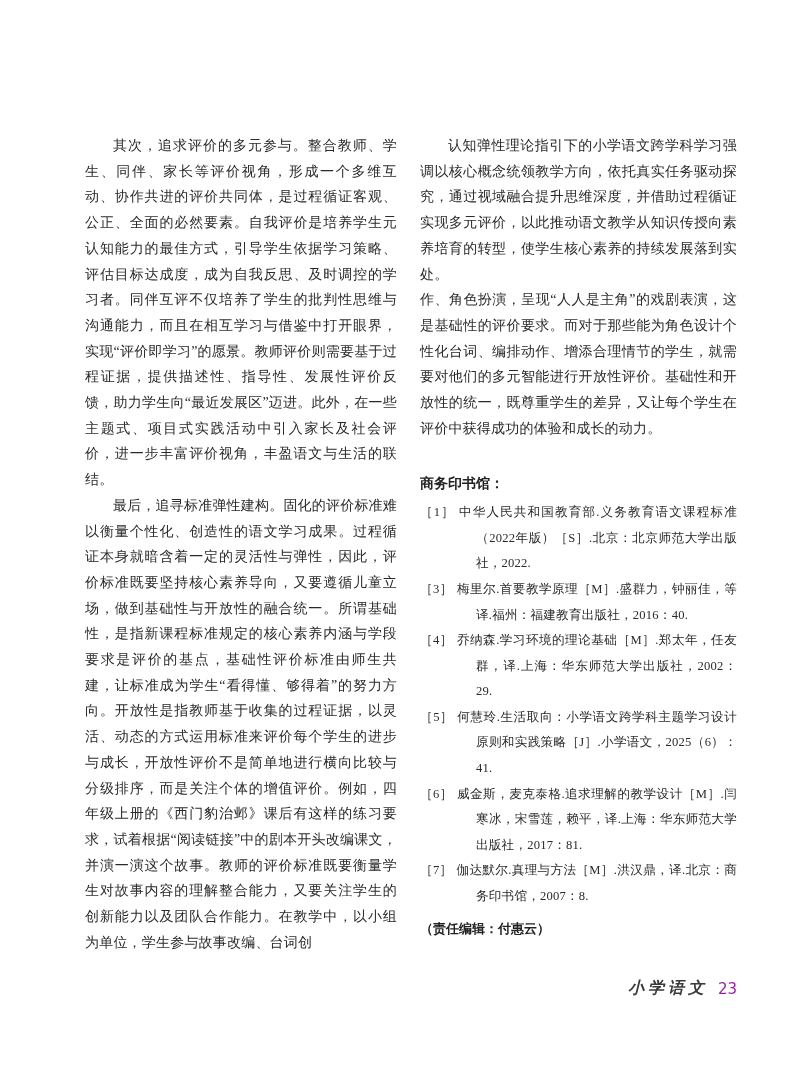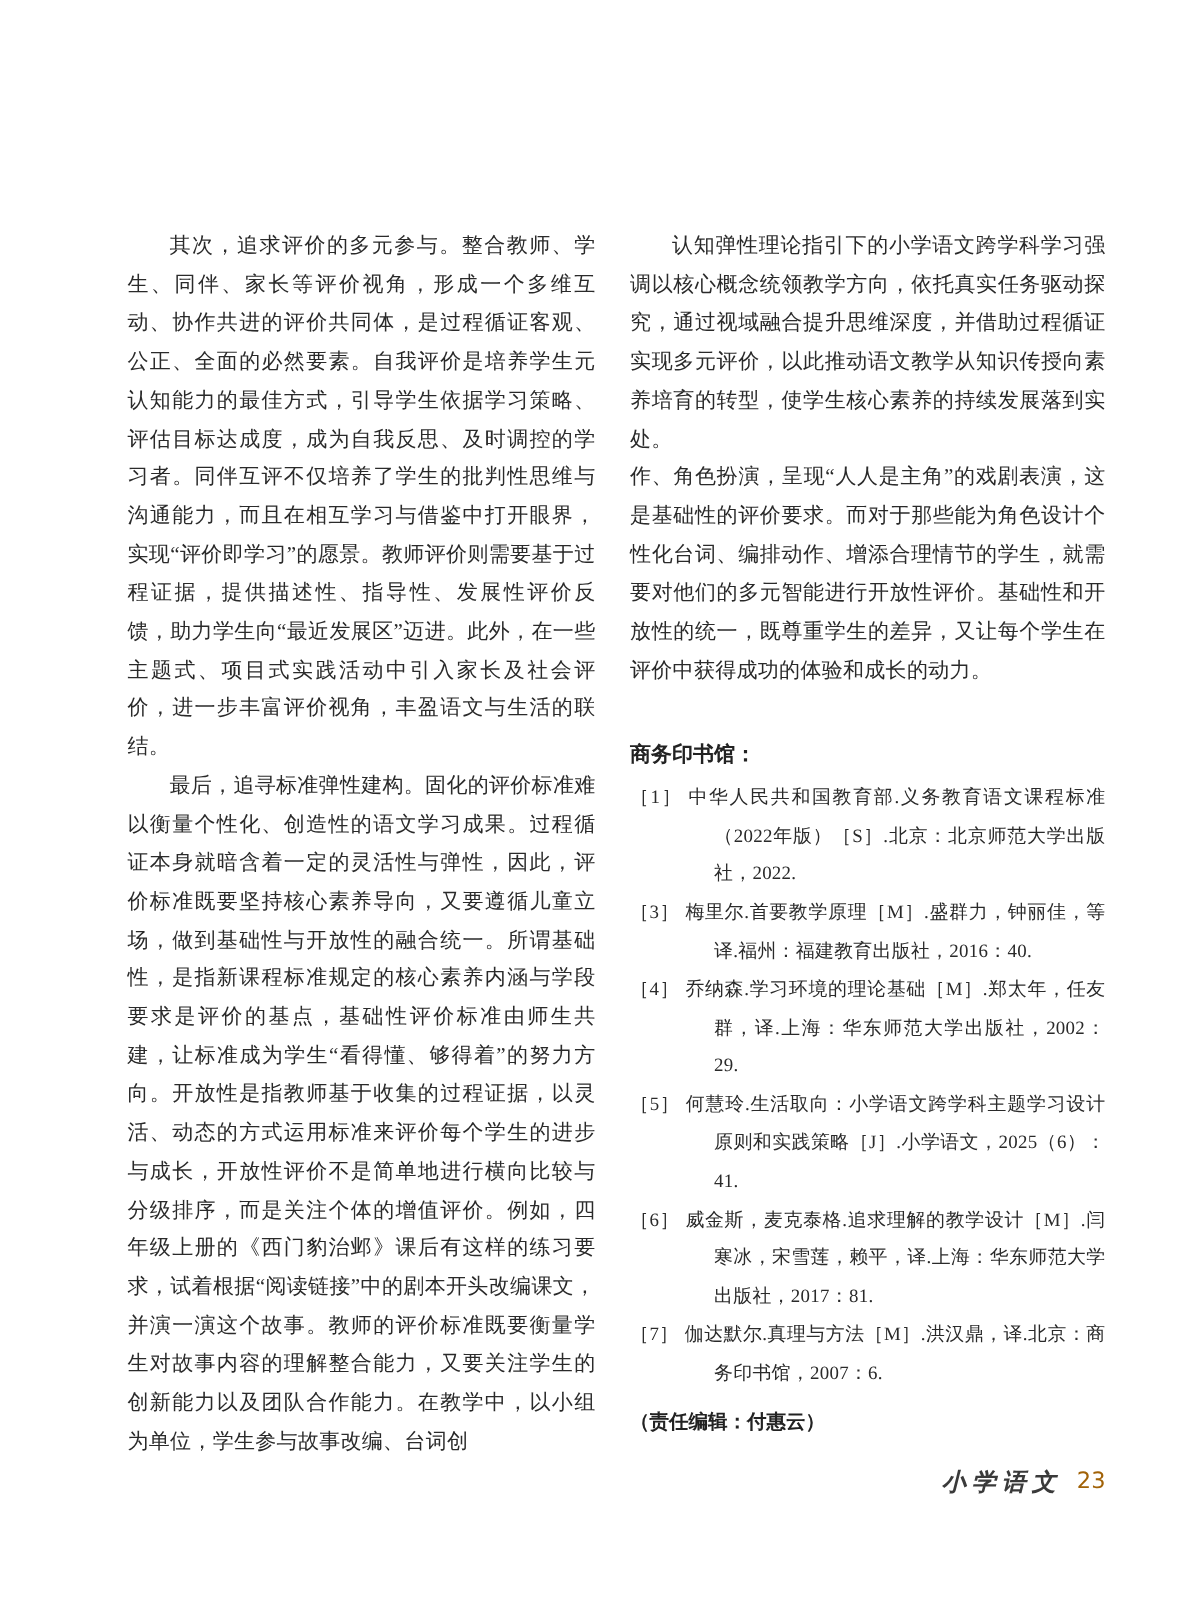--- a/index.html
+++ b/index.html
@@ -13,21 +13,20 @@
     height: 1077px;
     background: #ffffff;
     margin: 0 auto;
     font-family: "Liberation Serif", "DejaVu Serif", serif;
     color: #2a2a2a;
     overflow: hidden;
   }
   .col {
     position: absolute;
     top: 133px;
-    margin-top: 19px;
   }
   .col-left  { left: 85px;  width: 312px; }
   .col-right { left: 420px; width: 317px; }
 
   .body-para {
     margin: 0;
     font-size: 14px;
     line-height: 25.7px;
     text-align: justify;
     text-justify: inter-ideograph;
@@ -64,35 +63,35 @@
     font-size: 13px;
     line-height: 22px;
     color: #222222;
   }
 
   .footer {
     position: absolute;
     top: 978px;
     right: 63px;
     display: flex;
-    align-items: flex-start;
+    align-items: center;
     gap: 10px;
   }
   .journal-name {
     font-family: "DejaVu Serif", serif;
     font-style: italic;
     font-weight: bold;
     font-size: 16px;
     letter-spacing: 4px;
     color: #3a3a3a;
   }
   .page-number {
     font-family: "DejaVu Sans", sans-serif;
     font-size: 15px;
-    color: #a16207;
+    color: #a21caf;
   }
 </style>
 </head>
 <body>
 
 <div class="page">
 
   <div class="col col-left">
     <p class="body-para">其次，追求评价的多元参与。整合教师、学生、同伴、家长等评价视角，形成一个多维互动、协作共进的评价共同体，是过程循证客观、公正、全面的必然要素。自我评价是培养学生元认知能力的最佳方式，引导学生依据学习策略、评估目标达成度，成为自我反思、及时调控的学习者。同伴互评不仅培养了学生的批判性思维与沟通能力，而且在相互学习与借鉴中打开眼界，实现“评价即学习”的愿景。教师评价则需要基于过程证据，提供描述性、指导性、发展性评价反馈，助力学生向“最近发展区”迈进。此外，在一些主题式、项目式实践活动中引入家长及社会评价，进一步丰富评价视角，丰盈语文与生活的联结。</p>
     <p class="body-para">最后，追寻标准弹性建构。固化的评价标准难以衡量个性化、创造性的语文学习成果。过程循证本身就暗含着一定的灵活性与弹性，因此，评价标准既要坚持核心素养导向，又要遵循儿童立场，做到基础性与开放性的融合统一。所谓基础性，是指新课程标准规定的核心素养内涵与学段要求是评价的基点，基础性评价标准由师生共建，让标准成为学生“看得懂、够得着”的努力方向。开放性是指教师基于收集的过程证据，以灵活、动态的方式运用标准来评价每个学生的进步与成长，开放性评价不是简单地进行横向比较与分级排序，而是关注个体的增值评价。例如，四年级上册的《西门豹治邺》课后有这样的练习要求，试着根据“阅读链接”中的剧本开头改编课文，并演一演这个故事。教师的评价标准既要衡量学生对故事内容的理解整合能力，又要关注学生的创新能力以及团队合作能力。在教学中，以小组为单位，学生参与故事改编、台词创</p>
@@ -114,21 +113,21 @@
       <div class="ref-item">
         <span class="ref-marker">［4］</span><span class="ref-text">乔纳森.学习环境的理论基础［M］.郑太年，任友群，译.上海：华东师范大学出版社，2002：29.</span>
       </div>
       <div class="ref-item">
         <span class="ref-marker">［5］</span><span class="ref-text">何慧玲.生活取向：小学语文跨学科主题学习设计原则和实践策略［J］.小学语文，2025（6）：41.</span>
       </div>
       <div class="ref-item">
         <span class="ref-marker">［6］</span><span class="ref-text">威金斯，麦克泰格.追求理解的教学设计［M］.闫寒冰，宋雪莲，赖平，译.上海：华东师范大学出版社，2017：81.</span>
       </div>
       <div class="ref-item">
-        <span class="ref-marker">［7］</span><span class="ref-text">伽达默尔.真理与方法［M］.洪汉鼎，译.北京：商务印书馆，2007：6.</span>
+        <span class="ref-marker">［7］</span><span class="ref-text">伽达默尔.真理与方法［M］.洪汉鼎，译.北京：商务印书馆，2007：8.</span>
       </div>
     </div>
 
     <div class="editor-note">（责任编辑：付惠云）</div>
   </div>
 
   <div class="footer">
     <span class="journal-name">小学语文</span>
     <span class="page-number">23</span>
   </div>

